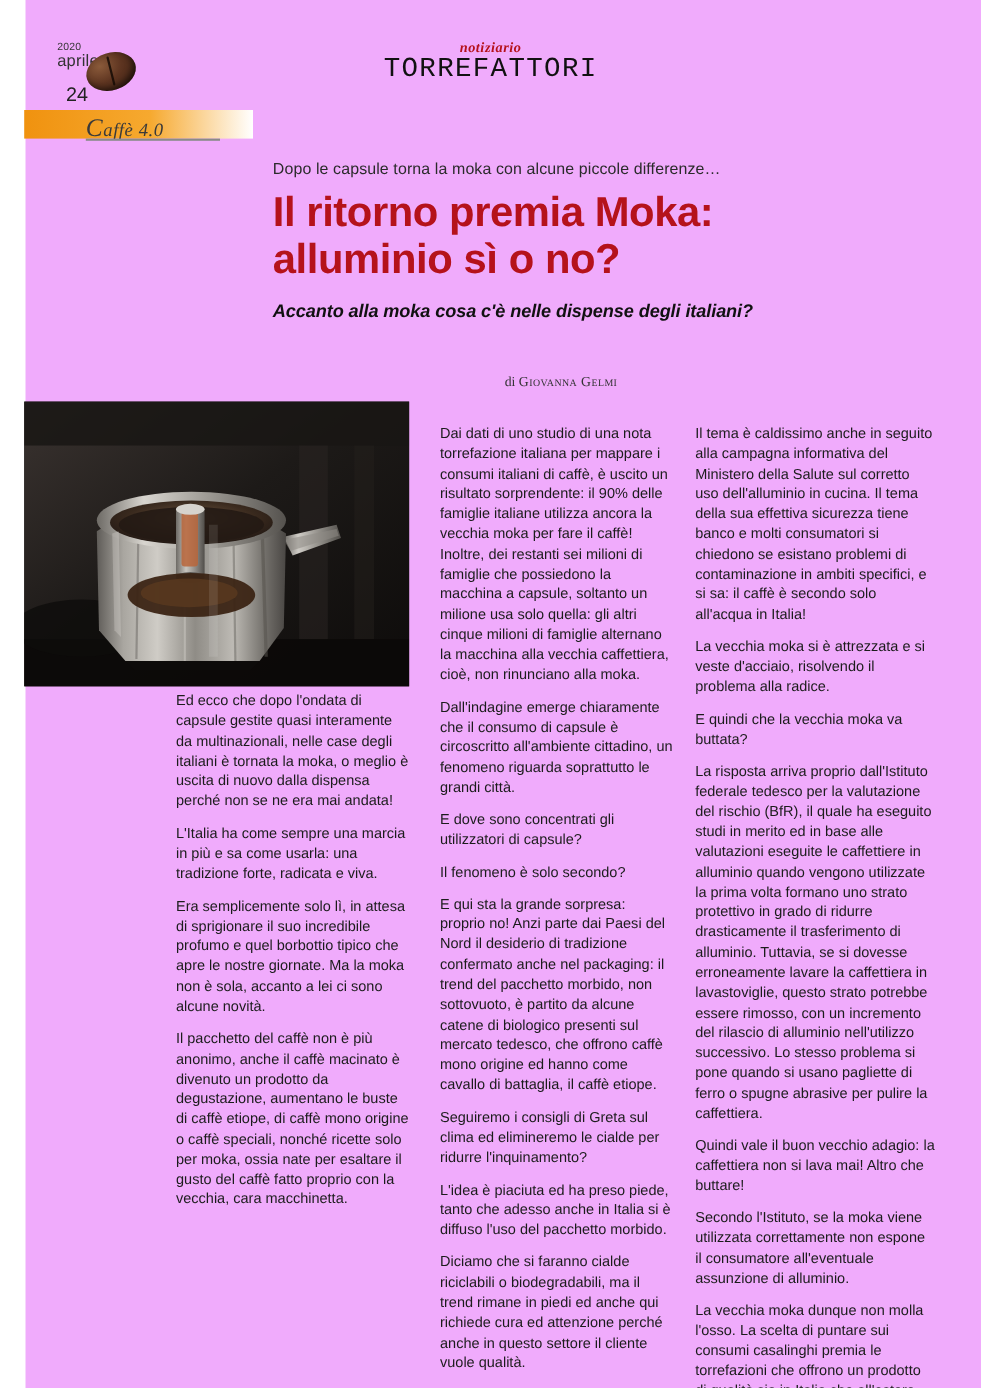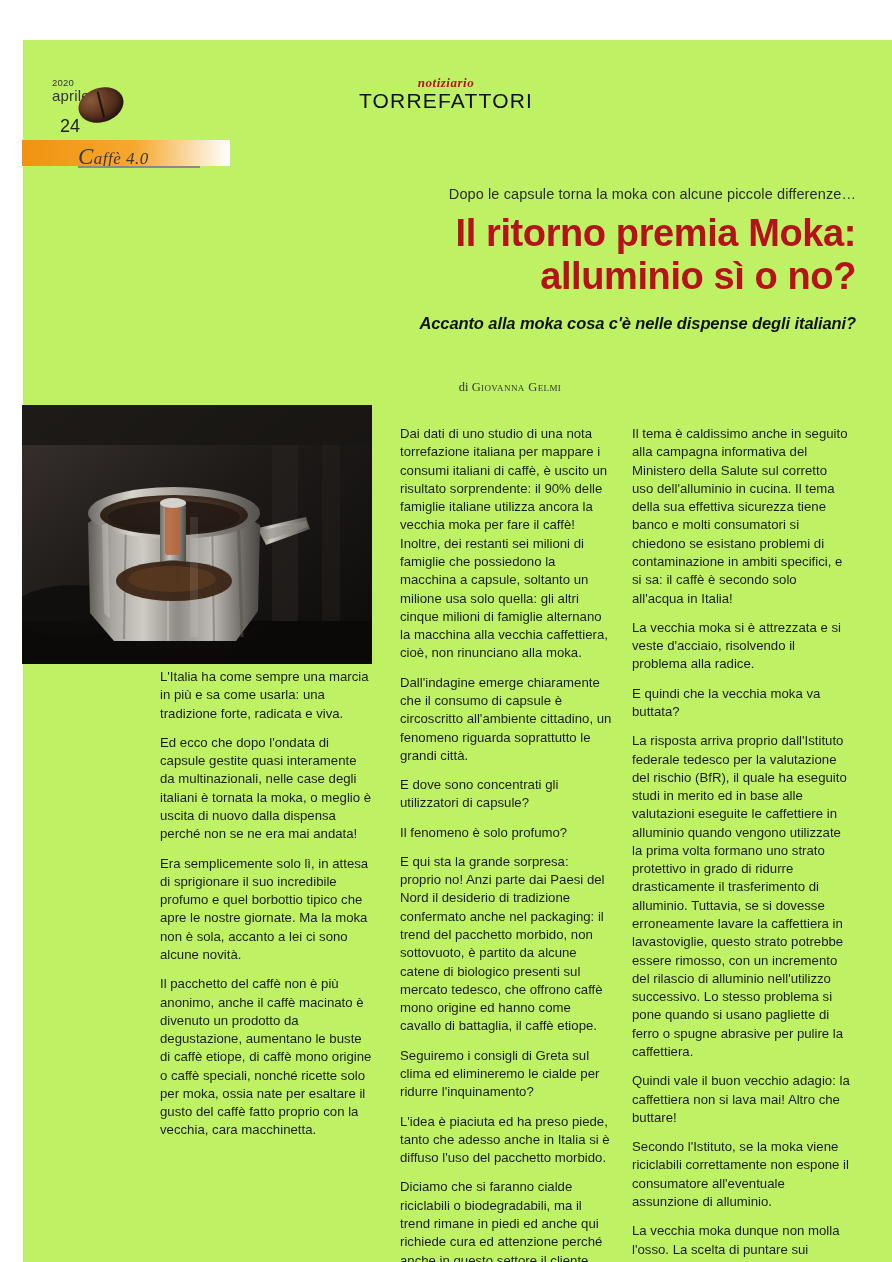--- a/index.html
+++ b/index.html
@@ -13,22 +13,21 @@
     font-family: "Liberation Sans", sans-serif;
     color: #1a1a1a;
     position: relative;
     overflow: hidden;
   }
 
   
   .page {
     position: absolute;
     inset: 0;
-    background: #bef264;
-    margin-top: 40px;
+    background: #f0abfc;
   }
   .left-rail {
     position: absolute;
     left: 0; top: 0;
     width: 22px; height: 1262px;
     background: #ffffff;
     border-right: 1px solid #ffffff;
   }
 
   
@@ -87,22 +86,22 @@
   .logo-kicker {
     font-family: "Liberation Serif", serif;
     font-style: italic;
     font-weight: bold;
     font-size: 13px;
     color: #b5121b;
     letter-spacing: .5px;
     line-height: 1;
   }
   .logo-main {
-    font-family: Liberation Sans, sans-serif;
-    font-size: 21px;
+    font-family: Liberation Mono, monospace;
+    font-size: 25px;
     letter-spacing: 1.2px;
     color: #111;
     line-height: 1.05;
     margin-top: 1px;
   }
 
   
   .section-bar {
     position: absolute;
     left: 22px; top: 100px;
@@ -124,23 +123,23 @@
   .section-underline {
     position: absolute;
     left: 78px; top: 126px;
     width: 122px; height: 2px;
     background: #8a8a8a;
   }
 
   
   .headline-block {
     position: absolute;
-    left: 216px; top: 146px;
+    left: 248px; top: 146px;
     width: 640px;
-    text-align: right;
+    text-align: left;
   }
   .kicker {
     font-size: 14.5px;
     color: #2b2b2b;
     letter-spacing: .1px;
     margin-bottom: 10px;
   }
   .headline {
     font-size: 38px;
     font-weight: bold;
@@ -312,41 +311,41 @@
       <ellipse cx="150" cy="174" rx="44" ry="13" fill="#5a3a1f" opacity="0.8"></ellipse>
 
       <path d="M80 120 L86 118 L88 214 L82 208 Z" fill="#efece6" opacity="0.25"></path>
       <path d="M168 112 L176 112 L176 232 L168 232 Z" fill="#ffffff" opacity="0.10"></path>
 
       <path d="M92 236 L214 236 L206 244 L100 244 Z" fill="#0e0c0b" opacity="0.85"></path>
     </svg>
   </div>
 
   <div class="col col1">
+    <p>Ed ecco che dopo l'ondata di capsule gestite quasi interamente da multinazionali, nelle case degli italiani è tornata la moka, o meglio è uscita di nuovo dalla dispensa perché non se ne era mai andata!</p>
     <p>L'Italia ha come sempre una marcia in più e sa come usarla: una tradizione forte, radicata e viva.</p>
-    <p>Ed ecco che dopo l'ondata di capsule gestite quasi interamente da multinazionali, nelle case degli italiani è tornata la moka, o meglio è uscita di nuovo dalla dispensa perché non se ne era mai andata!</p>
     <p>Era semplicemente solo lì, in attesa di sprigionare il suo incredibile profumo e quel borbottio tipico che apre le nostre giornate. Ma la moka non è sola, accanto a lei ci sono alcune novità.</p>
     <p>Il pacchetto del caffè non è più anonimo, anche il caffè macinato è divenuto un prodotto da degustazione, aumentano le buste di caffè etiope, di caffè mono origine o caffè speciali, nonché ricette solo per moka, ossia nate per esaltare il gusto del caffè fatto proprio con la vecchia, cara macchinetta.</p>
   </div>
 
   <div class="col col2">
     <p>Dai dati di uno studio di una nota torrefazione italiana per mappare i consumi italiani di caffè, è uscito un risultato sorprendente: il 90% delle famiglie italiane utilizza ancora la vecchia moka per fare il caffè! Inoltre, dei restanti sei milioni di famiglie che possiedono la macchina a capsule, soltanto un milione usa solo quella: gli altri cinque milioni di famiglie alternano la macchina alla vecchia caffettiera, cioè, non rinunciano alla moka.</p>
     <p>Dall'indagine emerge chiaramente che il consumo di capsule è circoscritto all'ambiente cittadino, un fenomeno riguarda soprattutto le grandi città.</p>
     <p>E dove sono concentrati gli utilizzatori di capsule?</p>
-    <p>Il fenomeno è solo profumo?</p>
+    <p>Il fenomeno è solo secondo?</p>
     <p>E qui sta la grande sorpresa: proprio no! Anzi parte dai Paesi del Nord il desiderio di tradizione confermato anche nel packaging: il trend del pacchetto morbido, non sottovuoto, è partito da alcune catene di biologico presenti sul mercato tedesco, che offrono caffè mono origine ed hanno come cavallo di battaglia, il caffè etiope.</p>
     <p>Seguiremo i consigli di Greta sul clima ed elimineremo le cialde per ridurre l'inquinamento?</p>
     <p>L'idea è piaciuta ed ha preso piede, tanto che adesso anche in Italia si è diffuso l'uso del pacchetto morbido.</p>
     <p>Diciamo che si faranno cialde riciclabili o biodegradabili, ma il trend rimane in piedi ed anche qui richiede cura ed attenzione perché anche in questo settore il cliente vuole qualità.</p>
     <p>E l'alluminio?</p>
   </div>
 
   <div class="col col3">
     <p>Il tema è caldissimo anche in seguito alla campagna informativa del Ministero della Salute sul corretto uso dell'alluminio in cucina. Il tema della sua effettiva sicurezza tiene banco e molti consumatori si chiedono se esistano problemi di contaminazione in ambiti specifici, e si sa: il caffè è secondo solo all'acqua in Italia!</p>
     <p>La vecchia moka si è attrezzata e si veste d'acciaio, risolvendo il problema alla radice.</p>
     <p>E quindi che la vecchia moka va buttata?</p>
     <p>La risposta arriva proprio dall'Istituto federale tedesco per la valutazione del rischio (BfR), il quale ha eseguito studi in merito ed in base alle valutazioni eseguite le caffettiere in alluminio quando vengono utilizzate la prima volta formano uno strato protettivo in grado di ridurre drasticamente il trasferimento di alluminio. Tuttavia, se si dovesse erroneamente lavare la caffettiera in lavastoviglie, questo strato potrebbe essere rimosso, con un incremento del rilascio di alluminio nell'utilizzo successivo. Lo stesso problema si pone quando si usano pagliette di ferro o spugne abrasive per pulire la caffettiera.</p>
     <p>Quindi vale il buon vecchio adagio: la caffettiera non si lava mai! Altro che buttare!</p>
-    <p>Secondo l'Istituto, se la moka viene riciclabili correttamente non espone il consumatore all'eventuale assunzione di alluminio.</p>
+    <p>Secondo l'Istituto, se la moka viene utilizzata correttamente non espone il consumatore all'eventuale assunzione di alluminio.</p>
     <p>La vecchia moka dunque non molla l'osso. La scelta di puntare sui consumi casalinghi premia le torrefazioni che offrono un prodotto di qualità sia in Italia che all'estero. Anche il settore bar si rinnova, in</p>
   </div>
 
 </div>
 
 </body></html>

